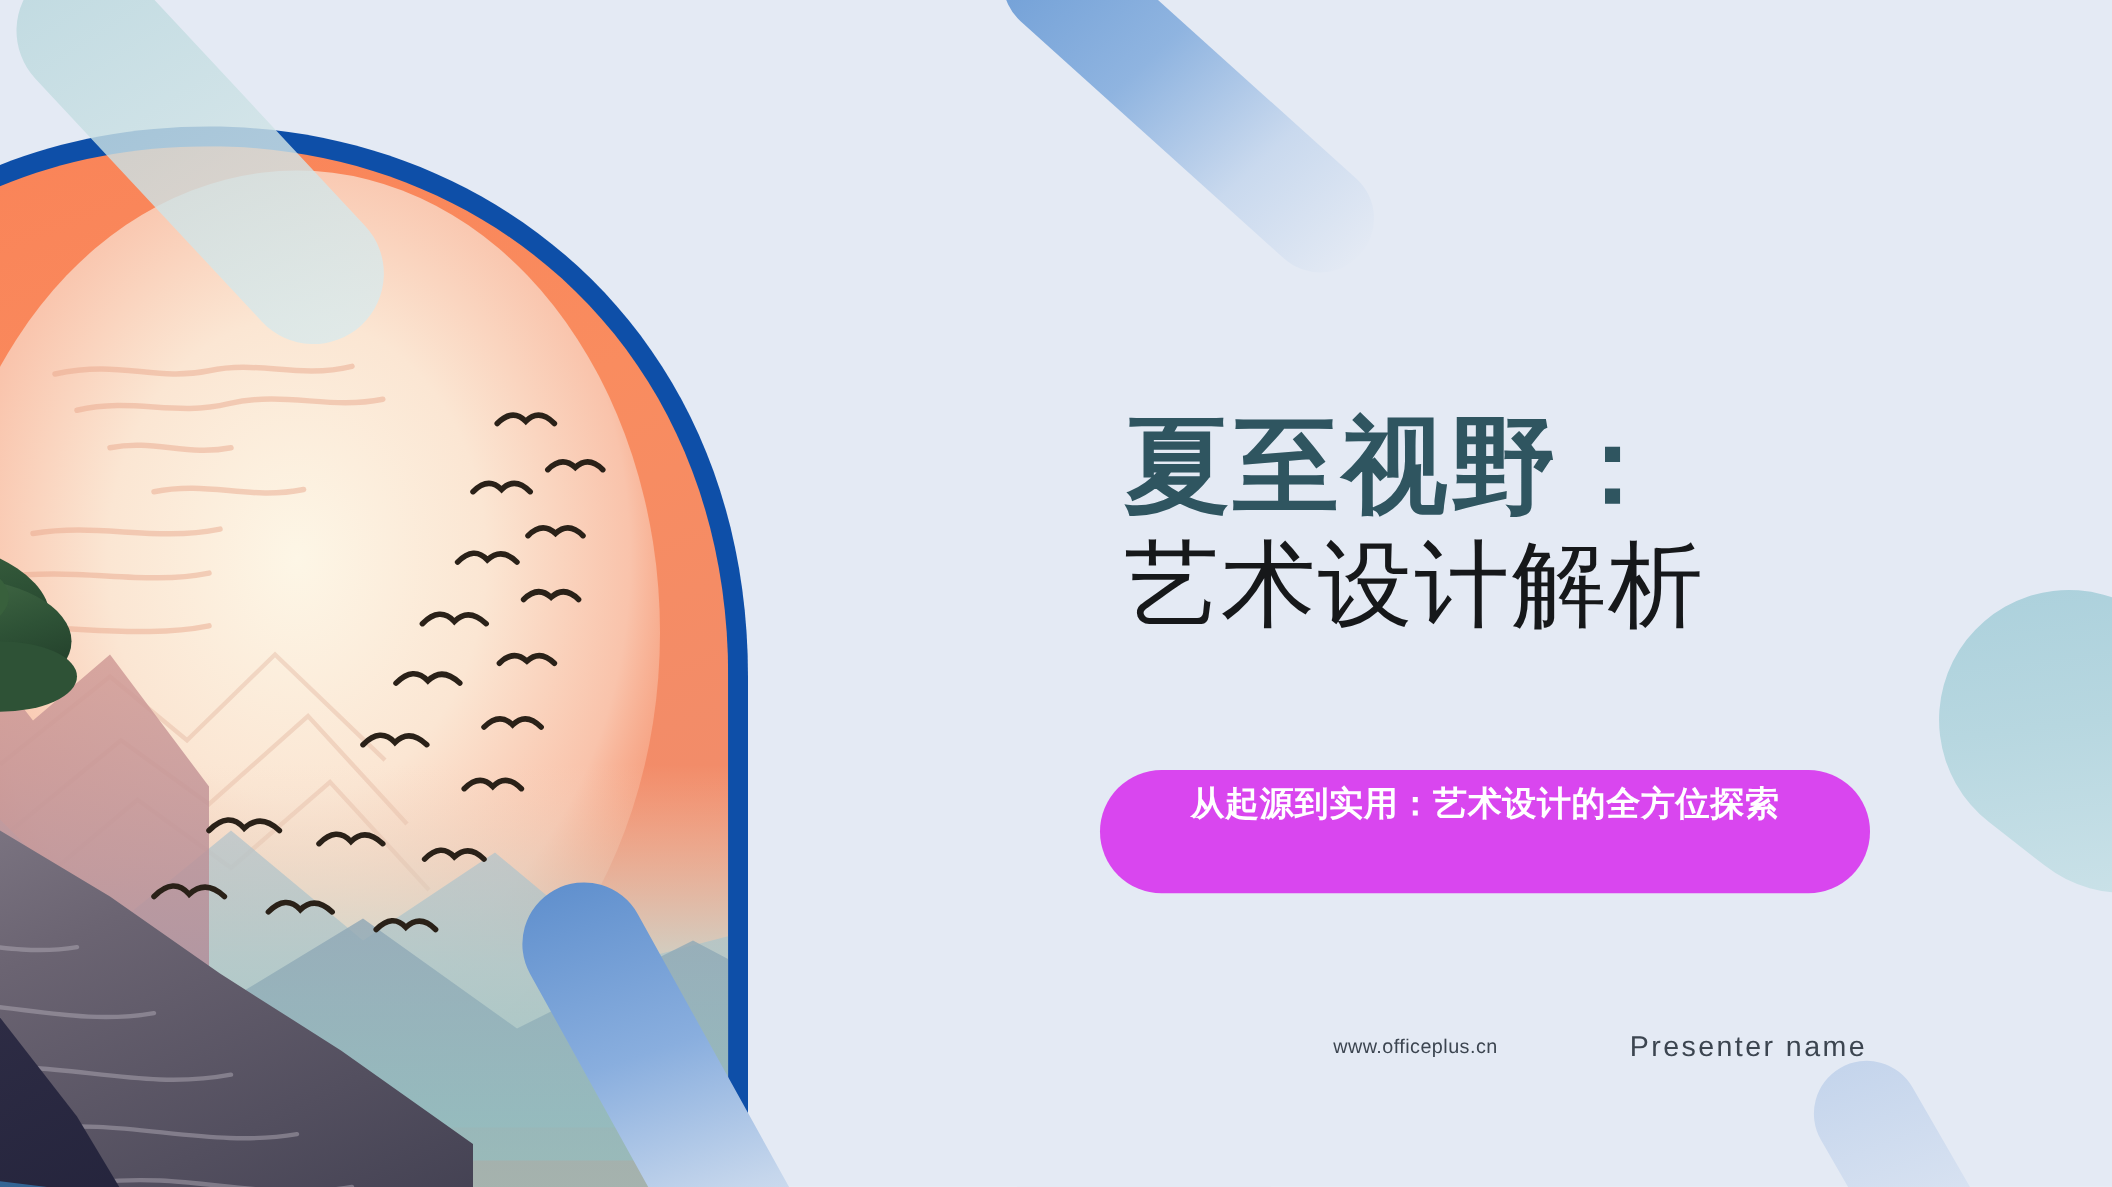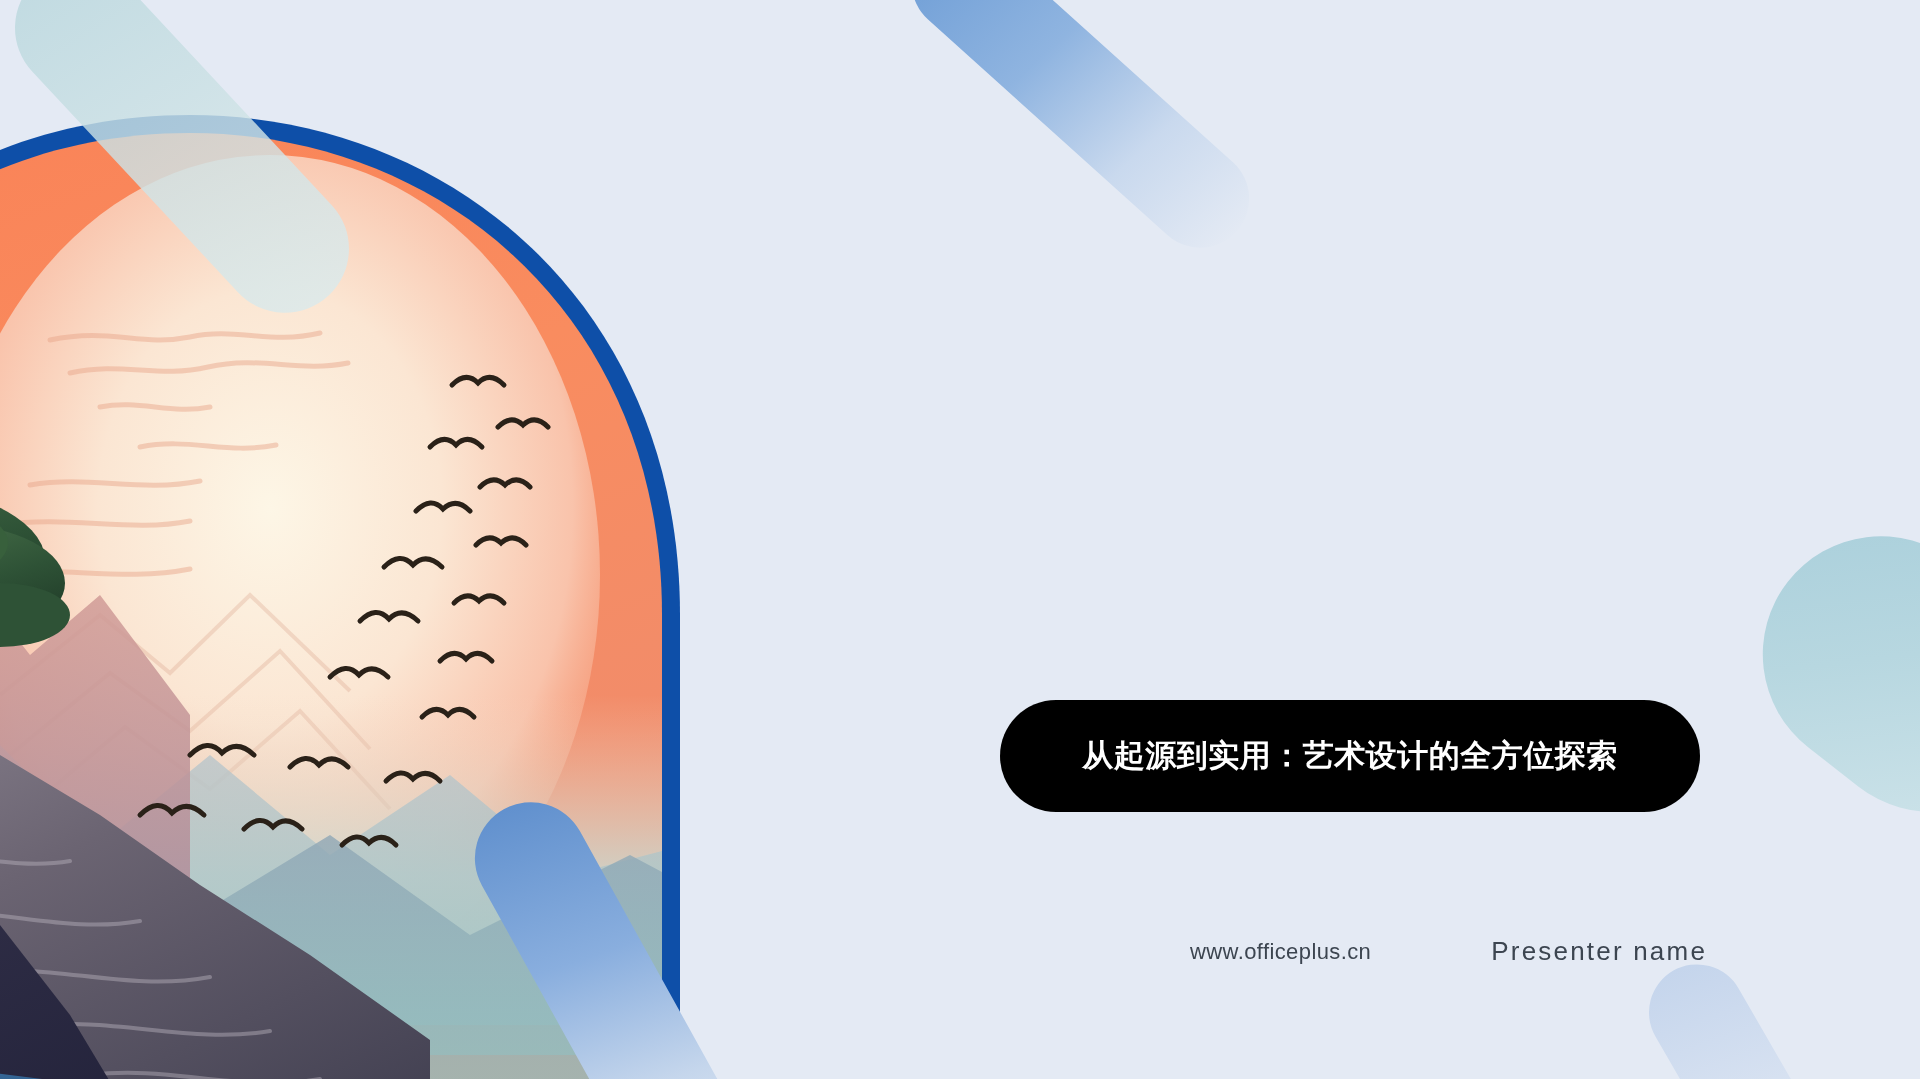--- a/index.html
+++ b/index.html
@@ -108,24 +108,24 @@
     margin-top: 6px;
     white-space: nowrap;
   }
 
   #subtitle-pill {
     position: absolute;
     left: 1000px;
     top: 700px;
     width: 700px;
     min-height: 112px;
-    background: #000000;
+    background: #d946ef;
     border-radius: 60px;
     display: flex;
-    align-items: center;
+    align-items: flex-start;
     justify-content: center;
     padding: 10px 34px;
     box-sizing: border-box;
   }
   #subtitle-text {
     color: #ffffff;
     font-size: 31px;
     font-weight: 700;
     line-height: 1.34;
     text-align: center;
@@ -135,23 +135,24 @@
   #footer {
     position: absolute;
     left: 1190px;
     top: 936px;
     width: 560px;
     display: flex;
     align-items: center;
     gap: 120px;
   }
   #footer-website {
-    font-size: 22px;
+    font-size: 18px;
     color: #3c4550;
     letter-spacing: .4px;
+    margin-left: 22px;
   }
   #footer-presenter {
     font-size: 26px;
     color: #3c4550;
     letter-spacing: 2.2px;
   }
 </style>
 </head>
 <body>
 
@@ -316,20 +317,24 @@
         <path d="M 470,760 q 18,-18 32,-2 q 15,-14 32,2"></path>
         <path d="M 574,774 q 16,-16 29,-2 q 13,-13 29,2"></path>
         <path d="M 672,790 q 15,-15 27,-2 q 13,-12 27,2"></path>
       </g>
     </g>
   </svg>
 
   <div class="capsule" id="deco-capsule-topleft"></div>
   <div class="capsule" id="deco-capsule-bottomleft"></div>
 
+  <div id="title-block">
+    <div id="title-line-1">夏至视野：</div>
+    <div id="title-line-2">艺术设计解析</div>
+  </div>
 
   <div id="subtitle-pill">
     <div id="subtitle-text">从起源到实用：艺术设计的全方位探索</div>
   </div>
 
   <div id="footer">
     <div id="footer-website">www.officeplus.cn</div>
     <div id="footer-presenter">Presenter name</div>
   </div>
 

